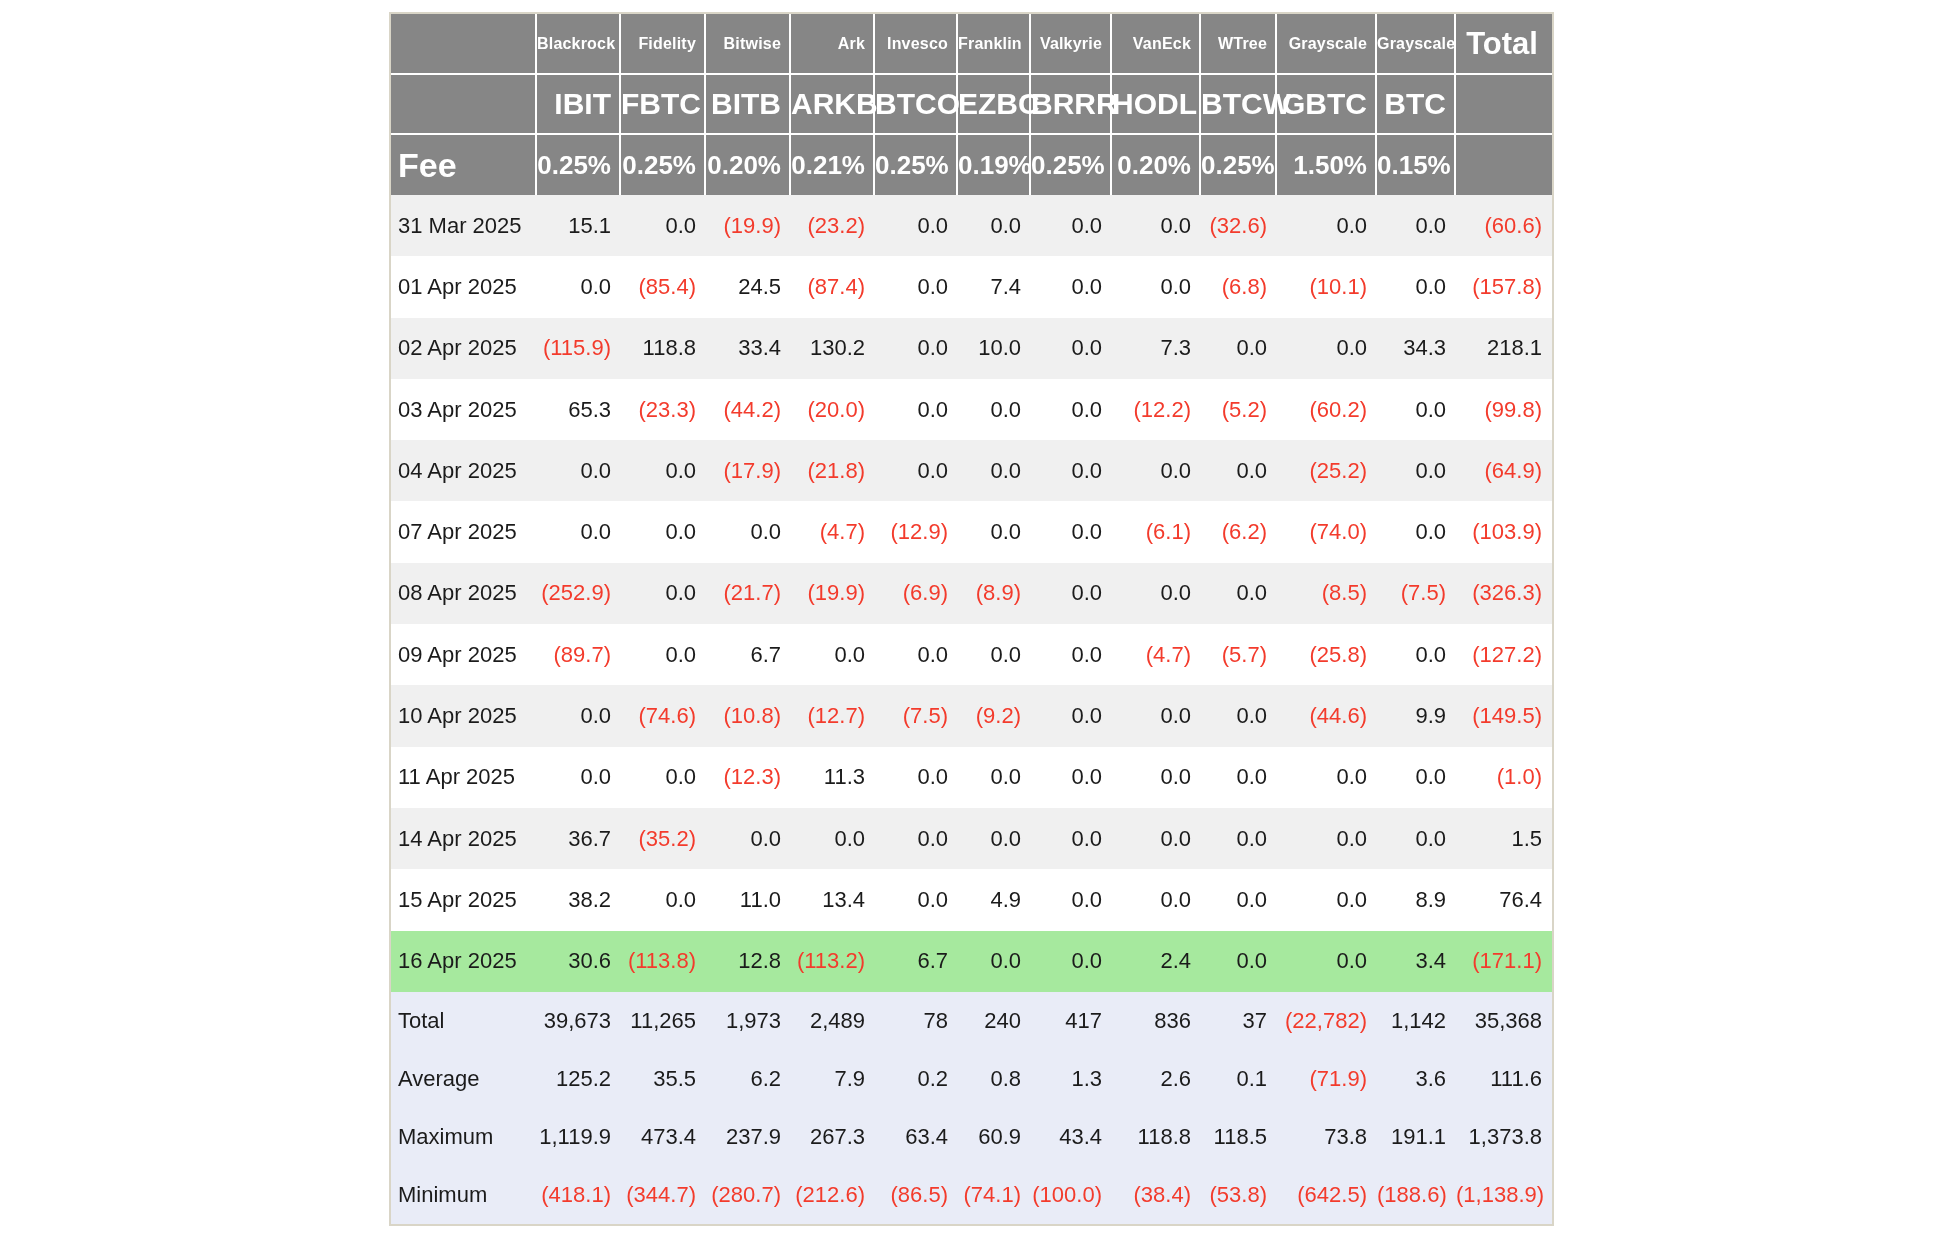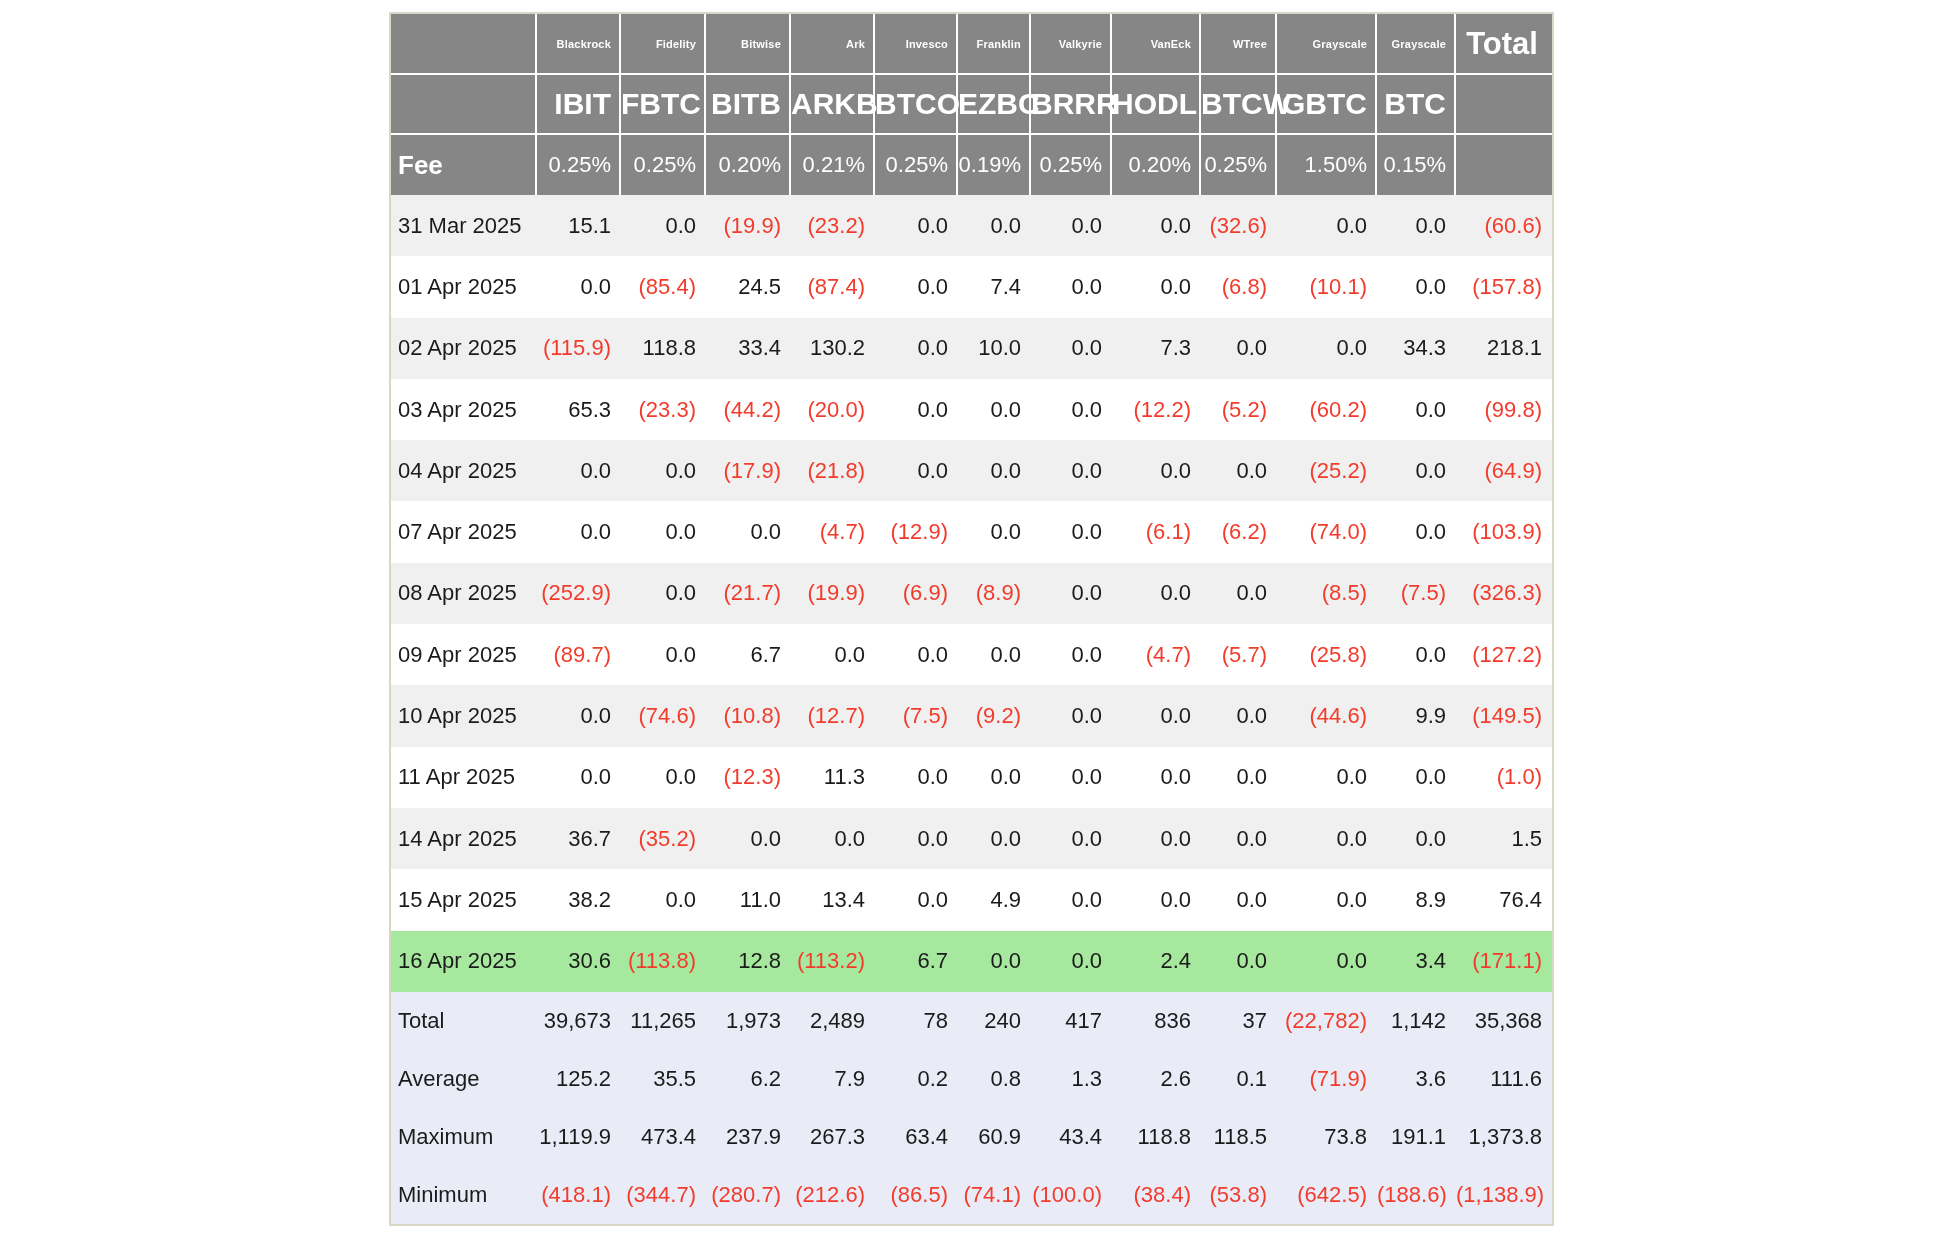--- a/index.html
+++ b/index.html
@@ -26,25 +26,25 @@
     color:var(--c-header-text,#ffffff);
     border-right:2px solid #ffffff;
     border-bottom:2px solid #ffffff;
     text-align:right;
   }
   thead th:last-child{border-right:none;}
   thead tr.fee-row th{border-bottom:none;}
   thead tr.brand-row{height:61px;}
   thead tr.ticker-row{height:60px;}
   thead tr.fee-row{height:60px;}
-  th.brand{font-size:11px;font-weight:bold;padding-right:8px;letter-spacing:0.2px;}
+  th.brand{font-size:16px;font-weight:bold;padding-right:8px;letter-spacing:0.2px;}
   th.ticker{font-size:30px;font-weight:bold;padding-right:8px;}
-  th.feeval{font-size:22px;font-weight:normal;padding-right:8px;}
+  th.feeval{font-size:26px;font-weight:bold;padding-right:8px;}
   th.total-head{font-size:31px;font-weight:bold;text-align:center;padding-right:4px;}
-  th.fee-label{font-size:26px;font-weight:bold;text-align:left;padding-left:7px;}
+  th.fee-label{font-size:34px;font-weight:bold;text-align:left;padding-left:7px;}
 
   
   tbody#data-body tr{height:61.3px;border-radius:6px;}
   tbody#data-body tr:nth-child(odd){background:var(--c-stripe,#f0f0f0);}
   tbody#data-body tr:nth-child(even){background:#ffffff;}
   tbody#data-body tr.highlight{background:var(--c-highlight,#a6e99e);margin-left:24px;}
   tbody#summary-body tr{height:58px;background:var(--c-summary-bg,#e9ecf7);}
 
   th.rowlab{font-size:22px;font-weight:normal;text-align:left;padding-left:7px;color:var(--c-text,#1b1b1b);}
   td.num{font-size:22px;text-align:right;padding-right:10px;color:var(--c-text,#1b1b1b);white-space:nowrap;}

